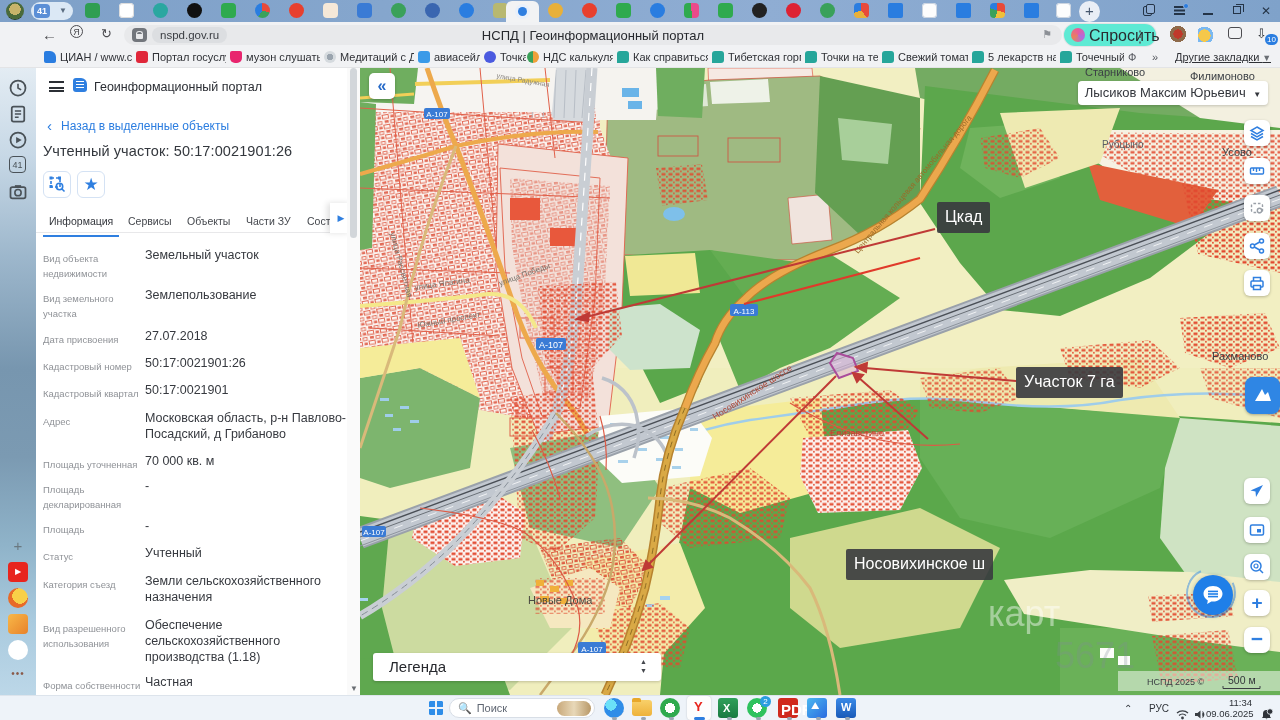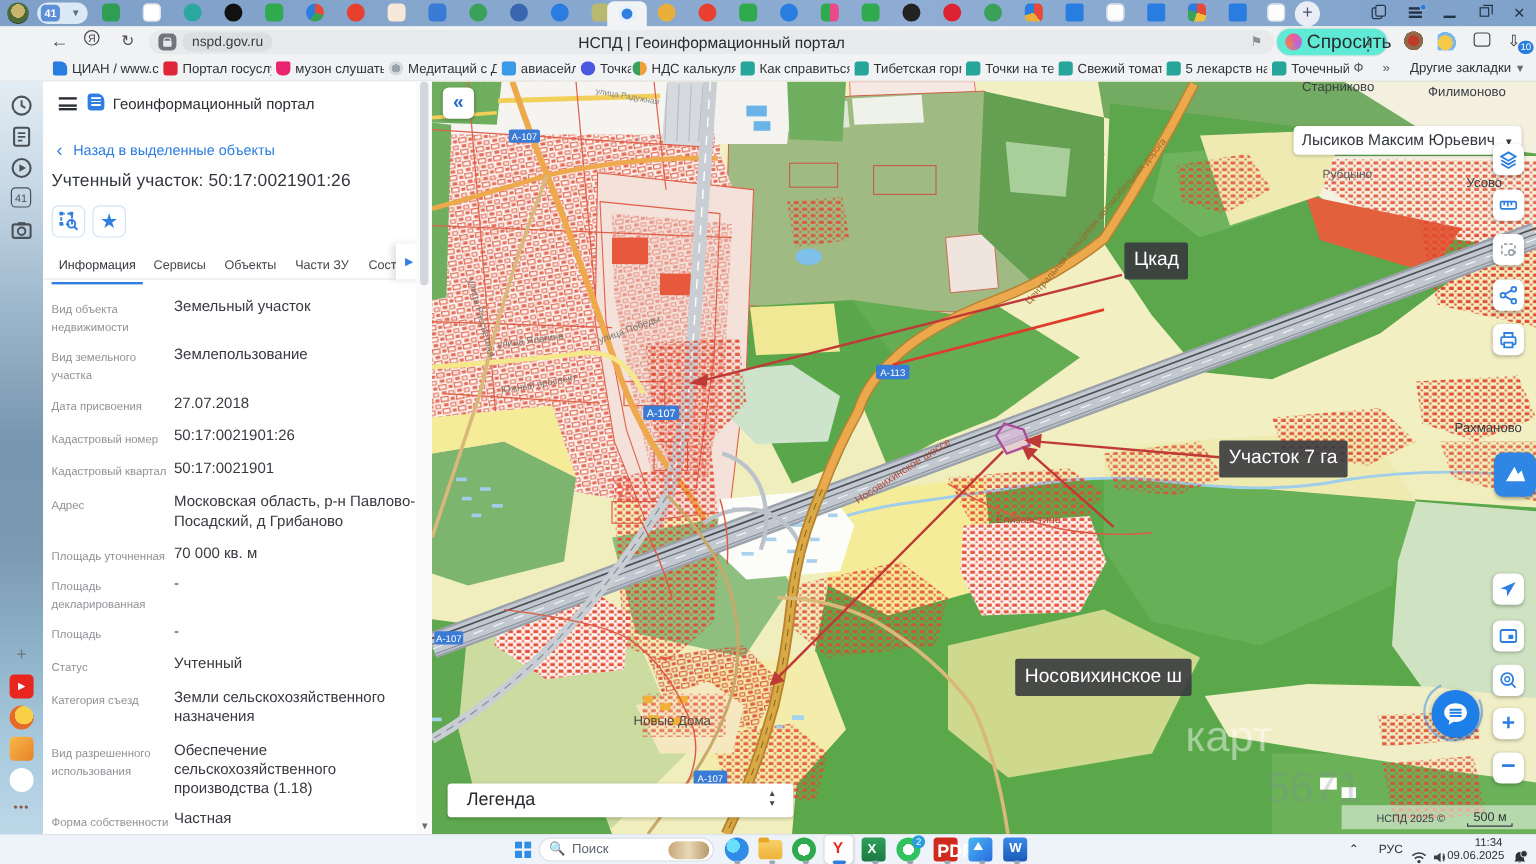--- a/index.html
+++ b/index.html
@@ -70,21 +70,21 @@
 #pscroll .thumb{position:absolute;left:3px;top:0px;width:7px;height:170px;background:#d2d6da;border-radius:4px;}
 #pscroll .dn{position:absolute;left:3px;bottom:2px;color:#6a6e73;font-size:8px;}
 
 #taskbar{position:absolute;left:0;top:695px;width:1280px;height:25px;background:#eef3f9;border-top:1px solid #dde4ec;}
 .tbi{position:absolute;top:2px;width:20px;height:20px;}
 .win{background:linear-gradient(#2f8de8,#2f8de8);width:14px!important;height:14px!important;top:5px!important;border-radius:1px;-webkit-mask:conic-gradient(#000 0 0) 0 0/6.3px 6.3px no-repeat,conic-gradient(#000 0 0) 7.7px 0/6.3px 6.3px no-repeat,conic-gradient(#000 0 0) 0 7.7px/6.3px 6.3px no-repeat,conic-gradient(#000 0 0) 7.7px 7.7px/6.3px 6.3px no-repeat;}
 #tsearch{position:absolute;left:449px;top:2px;width:146px;height:20px;background:#fff;border:1px solid #d8dee6;border-radius:10px;font-size:11px;color:#5f6672;line-height:18px;}
 .tray{position:absolute;top:0;height:25px;font-size:10px;color:#2e3238;line-height:25px;}
 
 .collapse{position:absolute;left:9px;top:5px;width:26px;height:26px;background:#fff;border-radius:5px;box-shadow:0 1px 3px rgba(0,0,0,.25);color:#2569c8;font-size:16px;font-weight:bold;text-align:center;line-height:25px;}
-.userbox{position:absolute;left:718px;top:13px;width:190px;height:24px;background:#fff;border-radius:4px;box-shadow:0 1px 3px rgba(0,0,0,.2);font-size:13px;color:#33363c;text-align:center;line-height:24px;margin-top:24px;}
+.userbox{position:absolute;left:718px;top:13px;width:190px;height:24px;background:#fff;border-radius:4px;box-shadow:0 1px 3px rgba(0,0,0,.2);font-size:13px;color:#33363c;text-align:center;line-height:24px;}
 .ub-ch{font-size:8px;color:#33363c;margin-left:4px;}
 .mbtn{position:absolute;left:884px;width:26px;height:26px;background:#fff;border-radius:6px;box-shadow:0 1px 3px rgba(0,0,0,.25);display:flex;align-items:center;justify-content:center;}
 .bluetab{position:absolute;left:885px;top:309px;width:35px;height:37px;background:#2f86e4;border-radius:8px;display:flex;align-items:center;justify-content:center;box-shadow:0 1px 3px rgba(0,0,0,.3);}
 .chatring{position:absolute;left:826px;top:500px;width:50px;height:50px;border-radius:50%;border:2px solid rgba(31,127,232,.45);border-top-color:transparent;border-right-color:rgba(31,127,232,.45);transform:rotate(20deg);}
 .chat{position:absolute;left:833px;top:507px;width:40px;height:40px;border-radius:50%;background:#1f7fe8;display:flex;align-items:center;justify-content:center;box-shadow:0 1px 4px rgba(0,0,0,.3);}
 .zbtn{position:absolute;left:884px;width:26px;height:26px;background:#fff;border-radius:7px;box-shadow:0 1px 3px rgba(0,0,0,.25);color:#2f7fe0;font-size:19px;font-weight:bold;text-align:center;line-height:25px;}
 .mlabel{position:absolute;background:rgba(56,58,63,.9);color:#fff;font-size:16px;padding:6px 8px 7px;border-radius:2px;white-space:nowrap;}
 .legend{position:absolute;left:13px;top:585px;width:288px;height:28px;background:#fff;border-radius:3px;box-shadow:0 1px 3px rgba(0,0,0,.2);font-size:15px;color:#27292e;line-height:28px;padding-left:16px;}
 .lg-ch{position:absolute;right:14px;top:4px;font-size:7px;line-height:9px;color:#44474d;text-align:center;}
 </style>
@@ -172,21 +172,21 @@
 <span class="bm" style="left:484px;width:42px;"><span class="bi" style="background:#4a5ae0;border-radius:50%;"></span>Точка</span>
 <span class="bm" style="left:527px;width:86px;"><span class="bi" style="background:conic-gradient(#f0a03a 0 50%,#3aa15a 0);border-radius:50%;"></span>НДС калькулятор</span>
 <span class="bm" style="left:617px;width:91px;"><span class="bi bub"></span>Как справиться с</span>
 <span class="bm" style="left:712px;width:89px;"><span class="bi bub"></span>Тибетская гормо</span>
 <span class="bm" style="left:805px;width:73px;"><span class="bi bub"></span>Точки на теле</span>
 <span class="bm" style="left:882px;width:86px;"><span class="bi bub"></span>Свежий томатны</span>
 <span class="bm" style="left:972px;width:84px;"><span class="bi bub"></span>5 лекарств на осн</span>
 <span class="bm" style="left:1060px;width:64px;"><span class="bi bub"></span>Точечный</span>
 <span class="bm" style="left:1128px;color:#55585e;">Ф</span>
 <span class="bm" style="left:1152px;color:#55585e;">»</span>
-<span class="bm" style="left:1175px;">Другие закладки <span style="font-size:9px;color:#6a6e74;">▼</span></span>
+<span class="bm" style="left:1175px;text-decoration:underline;">Другие закладки <span style="font-size:9px;color:#6a6e74;">▼</span></span>
 </div>
 
 <div id="minibar">
 <svg class="mic" style="top:10px;" width="16" height="16" viewBox="0 0 16 16">
         <circle cx="8" cy="8" r="6" fill="none" stroke="#4a5258" stroke-width="1.4"></circle>
         <path d="M8 4.5 V8 L10.5 9.5" fill="none" stroke="#4a5258" stroke-width="1.3"></path>
       </svg>
 <svg class="mic" style="top:36px;" width="16" height="16" viewBox="0 0 16 16">
         <rect x="3" y="2" width="10" height="12" rx="1.5" fill="none" stroke="#4a5258" stroke-width="1.4"></rect>
         <path d="M5.5 5.5 H10.5 M5.5 8 H10.5 M5.5 10.5 H8.5" stroke="#4a5258" stroke-width="1.2"></path>

